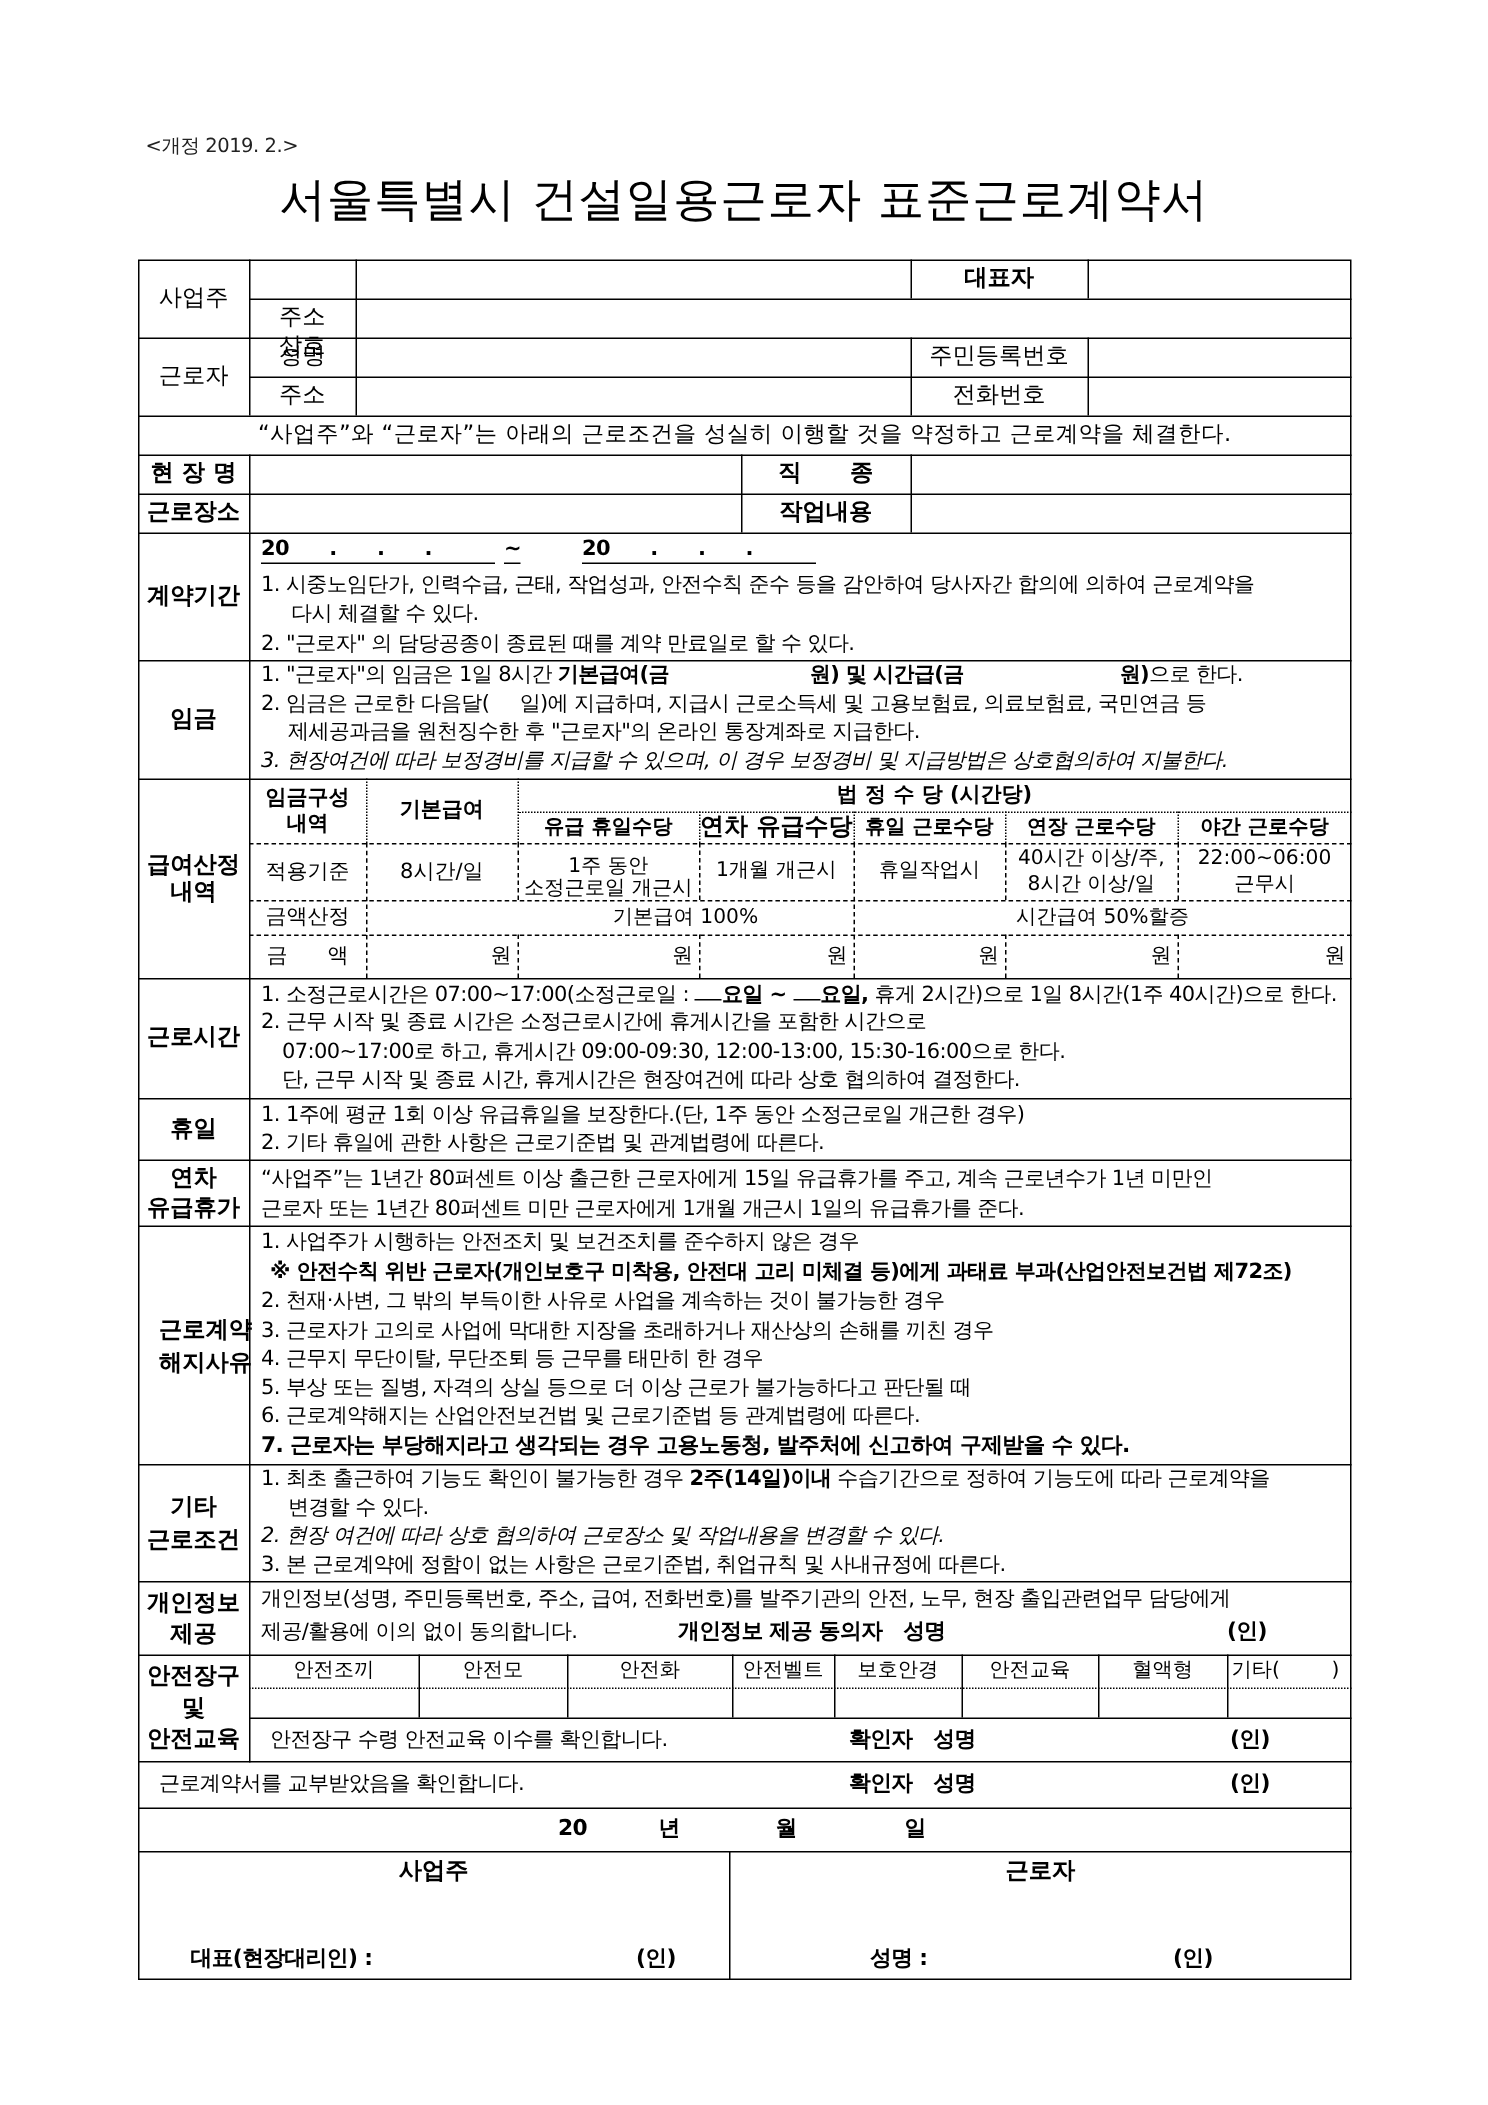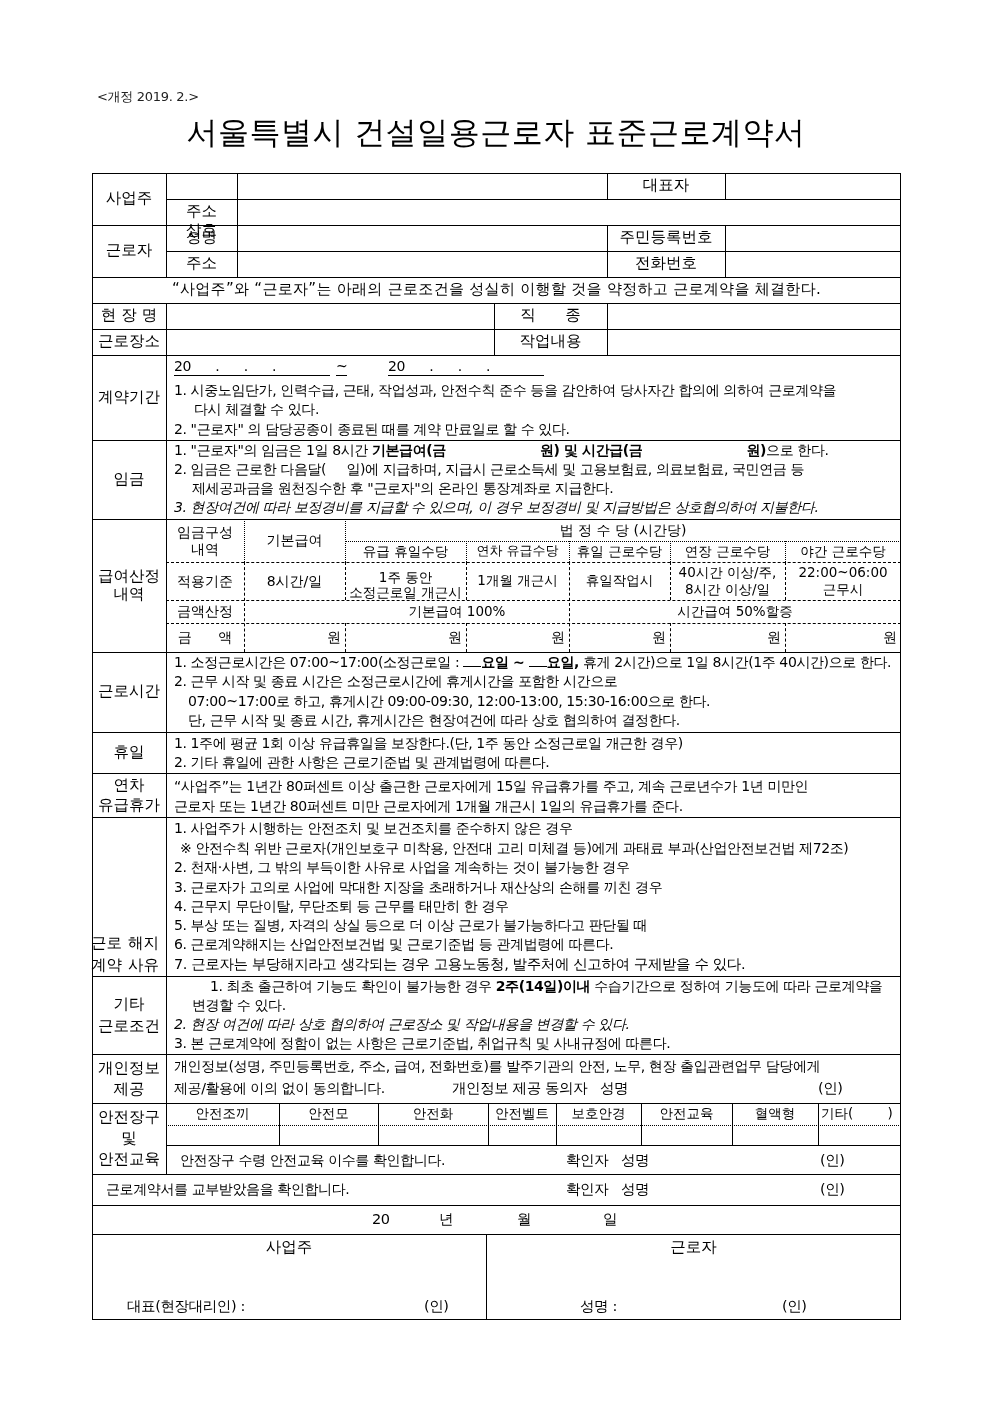--- a/index.html
+++ b/index.html
@@ -4,21 +4,21 @@
 <style>
   html, body { margin: 0; padding: 0; background: #ffffff; }
   body { width: 992px; height: 1403px; position: relative; font-family: "DejaVu Sans", "Liberation Sans", sans-serif; color: #000; }
   .page { position: absolute; left: 0; top: 0; width: 792px; height: 1403px; }
   .revision { position: absolute; left: 97px; top: 88px; font-size: 13px; color: #222; letter-spacing: -0.3px; }
   .title { position: absolute; left: 0; width: 992px; top: 112px; text-align: center; font-size: 31px; letter-spacing: 0.5px; font-weight: normal; }
   .box { position: absolute; box-sizing: border-box; }
   .b { border: 1px solid #000; }
   .cell { position: absolute; box-sizing: border-box; display: flex; align-items: center; justify-content: center; font-size: 14.5px; line-height: 1.15; text-align: center; }
   .lbl { font-size: 15.5px; }
-  .bold { font-weight: normal; }
+  .bold { font-weight: bold; }
   .line { position: absolute; background: #000; }
   .hl { height: 1px; }
   .vl { width: 1px; }
   .dash-h { position: absolute; height: 0; border-top: 1.5px dashed #000; }
   .dash-v { position: absolute; width: 0; border-left: 1.5px dashed #000; }
   .dot-h { position: absolute; height: 0; border-top: 1px dotted #000; }
   .dot-v { position: absolute; width: 0; border-left: 1px dotted #000; }
   .txt { position: absolute; font-size: 14px; line-height: 20px; white-space: nowrap; letter-spacing: -0.4px; }
   .txt b { font-weight: bold; }
 </style>
@@ -125,21 +125,21 @@
   <div class="dash-v" style="left:785px; top:562px; height:38px;"></div>
   <div class="dash-v" style="left:785px; top:623px; height:29px;"></div>
 
   <div class="cell bold" style="left:166px; top:519px; width:78px; height:43px; flex-direction:column; font-size:14px;">
     <span>임금구성</span>
     <span>내역</span>
   </div>
   <div class="cell bold" style="left:244px; top:519px; width:101px; height:43px; font-size:14px;">기본급여</div>
   <div class="cell bold" style="left:345px; top:519px; width:556px; height:22px; font-size:14px;">법 정 수 당 (시간당)</div>
   <div class="cell bold" style="left:345px; top:541px; width:121px; height:21px; font-size:13.5px;">유급 휴일수당</div>
-  <div class="cell bold" style="left:466px; top:541px; width:103px; height:21px; font-size:13px;">연차 유급수당</div>
+  <div class="cell bold" style="left:466px; top:541px; width:103px; height:21px; font-size:16px;">연차 유급수당</div>
   <div class="cell bold" style="left:569px; top:541px; width:101px; height:21px; font-size:13.5px;">휴일 근로수당</div>
   <div class="cell bold" style="left:670px; top:541px; width:115px; height:21px; font-size:13.5px;">연장 근로수당</div>
   <div class="cell bold" style="left:785px; top:541px; width:116px; height:21px; font-size:13.5px;">야간 근로수당</div>
 
   <div class="cell" style="left:166px; top:562px; width:78px; height:38px; font-size:14px;">적용기준</div>
   <div class="cell" style="left:244px; top:562px; width:101px; height:38px; font-size:14px;">8시간/일</div>
   <div class="cell" style="left:345px; top:562px; width:121px; height:38px; flex-direction:column; font-size:13.5px; line-height:15px;justify-content:flex-end;">
     <span>1주 동안</span>
     <span>소정근로일 개근시</span>
   </div>
@@ -182,39 +182,39 @@
 
   <div class="line hl" style="left:92px; top:817px; width:809px;"></div>
   <div class="cell lbl bold" style="left:92px; top:773px; width:74px; height:44px; flex-direction:column; line-height:20px;">
     <span>연차</span>
     <span>유급휴가</span>
   </div>
   <div class="txt" style="left:174px; top:776px;">“사업주”는 1년간 80퍼센트 이상 출근한 근로자에게 15일 유급휴가를 주고, 계속 근로년수가 1년 미만인</div>
   <div class="txt" style="left:174px; top:796px;">근로자 또는 1년간 80퍼센트 미만 근로자에게 1개월 개근시 1일의 유급휴가를 준다.</div>
 
   <div class="line hl" style="left:92px; top:976px; width:809px;"></div>
-  <div class="cell lbl bold" style="left:88px; top:817px; width:74px; height:159px; flex-direction:row; line-height:22px;align-items:flex-end;">
+  <div class="cell lbl bold" style="left:100px; top:817px; width:74px; height:159px; flex-direction:column; line-height:22px;">
     <span>근로계약</span>
     <span>해지사유</span>
   </div>
   <div class="txt" style="left:174px; top:818px;">1. 사업주가 시행하는 안전조치 및 보건조치를 준수하지 않은 경우</div>
   <div class="txt bold" style="left:180px; top:838px;">※ 안전수칙 위반 근로자(개인보호구 미착용, 안전대 고리 미체결 등)에게 과태료 부과(산업안전보건법 제72조)</div>
   <div class="txt" style="left:174px; top:857px;">2. 천재·사변, 그 밖의 부득이한 사유로 사업을 계속하는 것이 불가능한 경우</div>
   <div class="txt" style="left:174px; top:877px;">3. 근로자가 고의로 사업에 막대한 지장을 초래하거나 재산상의 손해를 끼친 경우</div>
   <div class="txt" style="left:174px; top:896px;">4. 근무지 무단이탈, 무단조퇴 등 근무를 태만히 한 경우</div>
   <div class="txt" style="left:174px; top:915px;">5. 부상 또는 질병, 자격의 상실 등으로 더 이상 근로가 불가능하다고 판단될 때</div>
   <div class="txt" style="left:174px; top:934px;">6. 근로계약해지는 산업안전보건법 및 근로기준법 등 관계법령에 따른다.</div>
   <div class="txt bold" style="left:174px; top:954px; font-size:14.5px;">7. 근로자는 부당해지라고 생각되는 경우 고용노동청, 발주처에 신고하여 구제받을 수 있다.</div>
 
   <div class="line hl" style="left:92px; top:1054px; width:809px;"></div>
   <div class="cell lbl bold" style="left:92px; top:976px; width:74px; height:78px; flex-direction:column; line-height:22px;">
     <span>기타</span>
     <span>근로조건</span>
   </div>
-  <div class="txt" style="left:174px; top:976px;margin-left:36px;">
+  <div class="txt" style="left:174px; top:976px;">
     <span>1. 최초 출근하여 기능도 확인이 불가능한 경우 </span><b>2주(14일)이내</b><span> 수습기간으로 정하여 기능도에 따라 근로계약을</span>
   </div>
   <div class="txt" style="left:192px; top:995px;">변경할 수 있다.</div>
   <div class="txt" style="left:174px; top:1014px;font-style:italic;">2. 현장 여건에 따라 상호 협의하여 근로장소 및 작업내용을 변경할 수 있다.</div>
   <div class="txt" style="left:174px; top:1033px;">3. 본 근로계약에 정함이 없는 사항은 근로기준법, 취업규칙 및 사내규정에 따른다.</div>
 
   <div class="line hl" style="left:92px; top:1103px; width:809px;"></div>
   <div class="cell lbl bold" style="left:92px; top:1054px; width:74px; height:49px; flex-direction:column; line-height:21px;">
     <span>개인정보</span>
     <span>제공</span>

